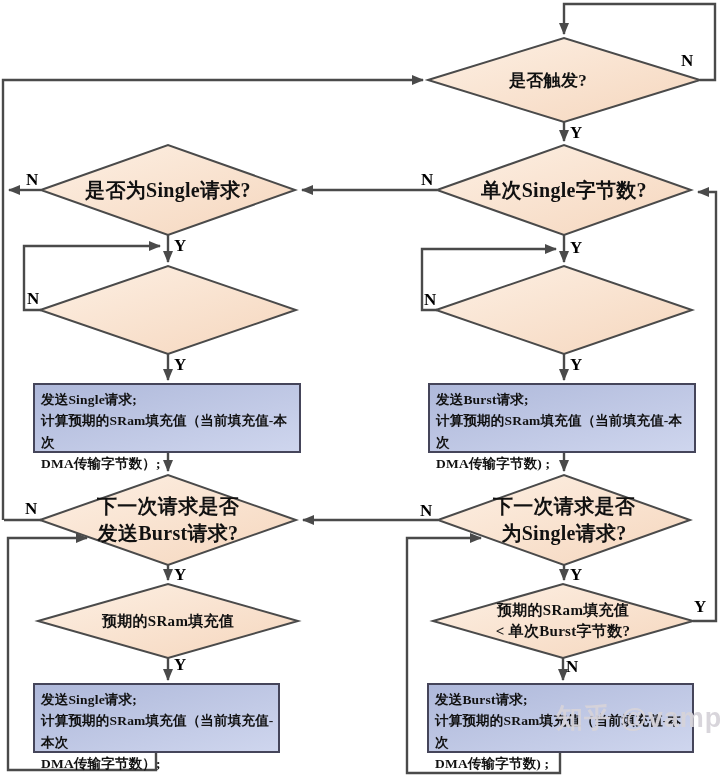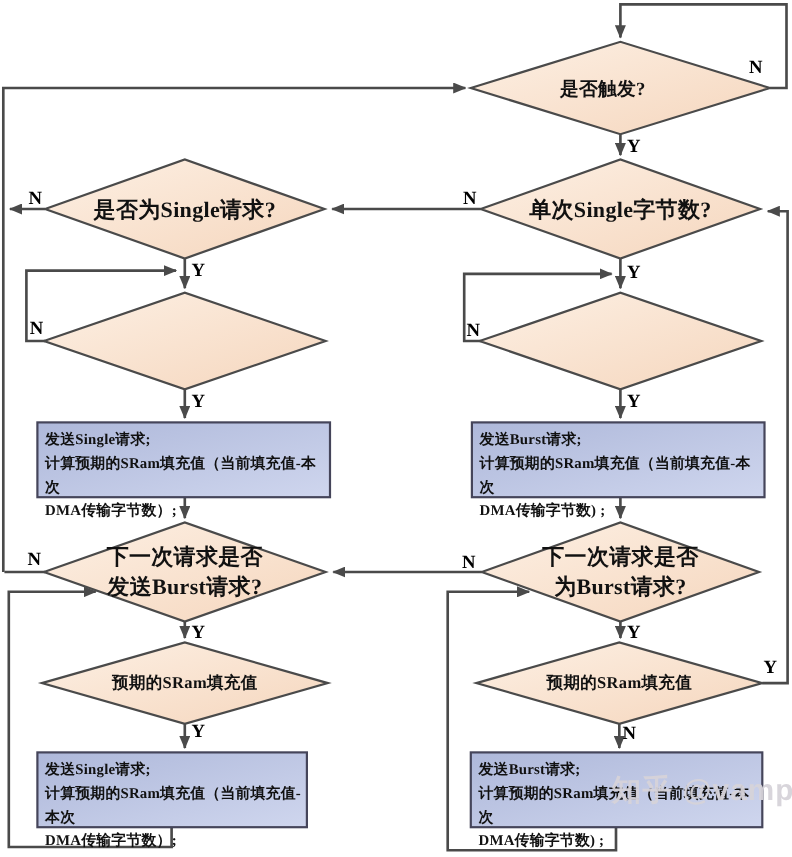--- a/index.html
+++ b/index.html
@@ -106,29 +106,30 @@
 
 
 
   <div class="node-label fs16" style="left:68px;top:496px;width:200px;height:48px;">
     <div>下一次请求是否</div>
     <div>发送Burst请求?</div>
   </div>
 
   <div class="node-label fs16" style="left:464px;top:496px;width:200px;height:48px;">
     <div>下一次请求是否</div>
-    <div>为Burst请求?</div>
+    <div>为Single请求?</div>
   </div>
 
   <div class="node-label fs135" style="left:48px;top:594px;width:240px;height:54px;">
     <div>预期的SRam填充值</div>
   </div>
 
   <div class="node-label fs135" style="left:443px;top:594px;width:240px;height:54px;">
     <div>预期的SRam填充值</div>
+    <div>&lt; 单次Burst字节数?</div>
   </div>
 
   <div class="proc-text" style="left:41px;top:389px;width:256px;">
     <div>发送Single请求;</div>
     <div>计算预期的SRam填充值（当前填充值-本次</div>
     <div>DMA传输字节数）;</div>
   </div>
 
   <div class="proc-text" style="left:436px;top:389px;width:256px;">
     <div>发送Burst请求;</div>

